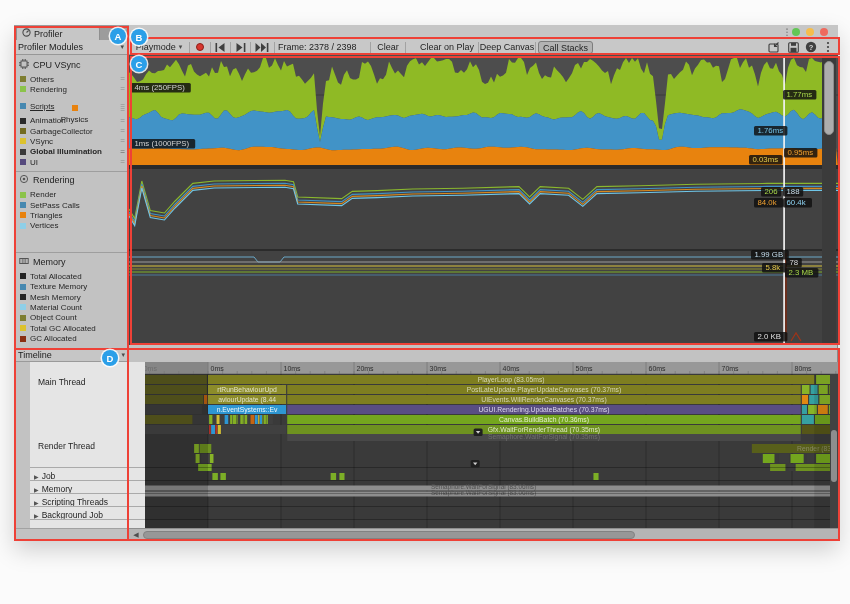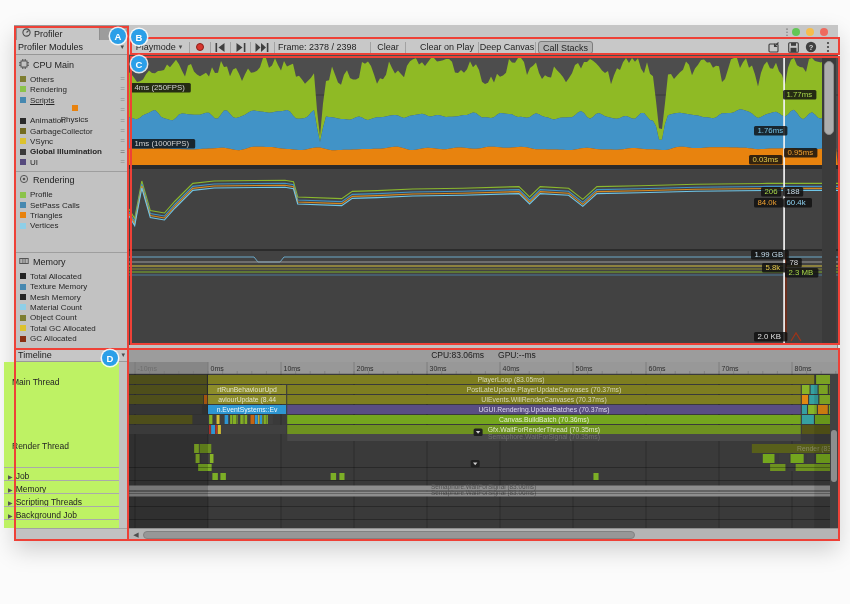--- a/index.html
+++ b/index.html
@@ -44,21 +44,21 @@
   #chart-scroll-track{position:absolute;left:822px;top:56px;width:14px;height:288px;background:#3b3b3b;}
   #chart-scroll-thumb{position:absolute;left:824px;top:61px;width:10px;height:74px;background:#adadad;
     border-radius:5px;border:1px solid #8c8c8c;}
   
   #tl-head-left{position:absolute;left:14px;top:348px;width:115px;height:14px;background:#c6c6c6;
     border-bottom:1px solid #9a9a9a;display:flex;align-items:center;justify-content:space-between;
     padding:0 4px;font-size:9px;}
   #tl-head-right{position:absolute;left:129px;top:348px;width:709px;height:14px;background:#9c9c9c;
     display:flex;align-items:center;justify-content:center;gap:14px;font-size:8.5px;color:#1c1c1c;}
   #tlsvg{position:absolute;left:129px;top:362px;}
-  #tl-left{position:absolute;left:4px;top:362px;width:115px;height:166px;background:#bef264;overflow:hidden;}
+  #tl-left{position:absolute;left:30px;top:362px;width:115px;height:166px;background:#e5e5e5;overflow:hidden;}
   .thr-label{position:absolute;left:0;width:115px;height:12px;display:flex;align-items:center;
              gap:3px;padding-left:8px;font-size:8.5px;color:#232323;}
   .thr-exp{font-size:6px;color:#555;}
   .thr-sep{position:absolute;left:0;width:115px;height:1px;background:#aaaaaa;}
   #tl-vscroll-track{position:absolute;left:830px;top:374px;width:8px;height:154px;background:#424242;}
   #tl-vscroll-thumb{position:absolute;left:831px;top:430px;width:6px;height:52px;background:#8e8e8e;border-radius:3px;}
   
   #bl-corner{position:absolute;left:14px;top:528px;width:115px;height:12px;background:#c2c2c2;border-top:1px solid #a2a2a2;}
   #hscroll{position:absolute;left:129px;top:528px;width:709px;height:12px;background:#b5b5b5;border-top:1px solid #8e8e8e;}
   #hscroll-arrow{position:absolute;left:1px;top:1px;width:12px;height:10px;font-size:7px;color:#4f4f4f;
@@ -168,33 +168,33 @@
         </svg>
     </div>
   </div>
 
   <div id="sidebar">
       <div class="sec-head" style="top: 3px; height: 13px;">
         <span><svg width="10" height="10" viewBox="0 0 10 10">
             <rect x="2" y="2" width="6" height="6" fill="none" stroke="#555" stroke-width="1"></rect>
             <path d="M3.5 0v2M5 0v2M6.5 0v2M3.5 8v2M5 8v2M6.5 8v2M0 3.5h2M0 5h2M0 6.5h2M8 3.5h2M8 5h2M8 6.5h2" stroke="#555" stroke-width="0.8"></path>
           </svg></span>
-        <span>CPU Main</span>
+        <span>CPU VSync</span>
       </div>
       <div class="leg-item" style="top: 19px;">
         <span class="leg-sq" style="background: rgb(125, 125, 48);"></span>
         <span>Others</span>
         <span class="leg-handle">=</span>
       </div>
       <div class="leg-item" style="top: 29.4px;">
         <span class="leg-sq" style="background: rgb(139, 195, 74);"></span>
         <span>Rendering</span>
         <span class="leg-handle">=</span>
       </div>
-      <div class="leg-item" style="top: 40px; text-decoration: underline;">
+      <div class="leg-item" style="top: 46px; text-decoration: underline;">
         <span class="leg-sq" style="background: rgb(70, 136, 176);"></span>
         <span>Scripts</span>
         <span class="leg-handle">=</span>
       </div>
       <div class="leg-item" style="top: 50.2px; flex-direction: column;">
         <span class="leg-sq" style="background: rgb(232, 130, 14);"></span>
         <span>Physics</span>
         <span class="leg-handle">=</span>
       </div>
       <div class="leg-item" style="top: 60.6px;">
@@ -225,21 +225,21 @@
       <div class="sec-div" style="top: 115.6px;"></div>
       <div class="sec-head" style="top: 118.6px; height: 13px;">
         <span><svg width="10" height="10" viewBox="0 0 10 10">
             <circle cx="5" cy="5" r="3.6" fill="none" stroke="#555" stroke-width="1"></circle>
             <circle cx="5" cy="5" r="1.3" fill="#555"></circle>
           </svg></span>
         <span>Rendering</span>
       </div>
       <div class="leg-item" style="top: 134.6px;">
         <span class="leg-sq" style="background: rgb(139, 195, 74);"></span>
-        <span>Profile</span>
+        <span>Render</span>
       </div>
       <div class="leg-item" style="top: 145px;">
         <span class="leg-sq" style="background: rgb(70, 136, 176);"></span>
         <span>SetPass Calls</span>
       </div>
       <div class="leg-item" style="top: 155.4px;">
         <span class="leg-sq" style="background: rgb(232, 130, 14);"></span>
         <span>Triangles</span>
       </div>
       <div class="leg-item" style="top: 165.8px;">
@@ -339,24 +339,20 @@
       <text x="788.5" y="275.3" font-size="7.8" fill="#a8d84a">2.3 MB</text>
       <rect x="754" y="332" width="33.400000000000006" height="9.6" rx="1.5" fill="rgba(16,16,16,0.83)"></rect>
       <text x="757.5" y="339.3" font-size="7.8" fill="#e0e0e0">2.0 KB</text>
     </svg>
   <div id="chart-scroll-track"></div>
   <div id="chart-scroll-thumb"></div>
 
   <div id="tl-head-left">
     <span>Timeline</span>
     <span class="caret">▾</span>
-  </div>
-  <div id="tl-head-right">
-    <span>CPU:83.06ms</span>
-    <span>GPU:--ms</span>
   </div>
 
   <svg id="tlsvg" width="709" height="166" viewBox="129 362 709 166">
       <rect x="129" y="362" width="709" height="12" fill="#989898"></rect>
       <rect x="129" y="362" width="79" height="12" fill="#868686"></rect>
       <line x1="135" y1="371" x2="135" y2="374" stroke="#7a7a7a" stroke-width="0.7"></line>
       <line x1="149.6" y1="371" x2="149.6" y2="374" stroke="#7a7a7a" stroke-width="0.7"></line>
       <line x1="164.2" y1="371" x2="164.2" y2="374" stroke="#7a7a7a" stroke-width="0.7"></line>
       <line x1="178.8" y1="371" x2="178.8" y2="374" stroke="#7a7a7a" stroke-width="0.7"></line>
       <line x1="193.4" y1="371" x2="193.4" y2="374" stroke="#7a7a7a" stroke-width="0.7"></line>

